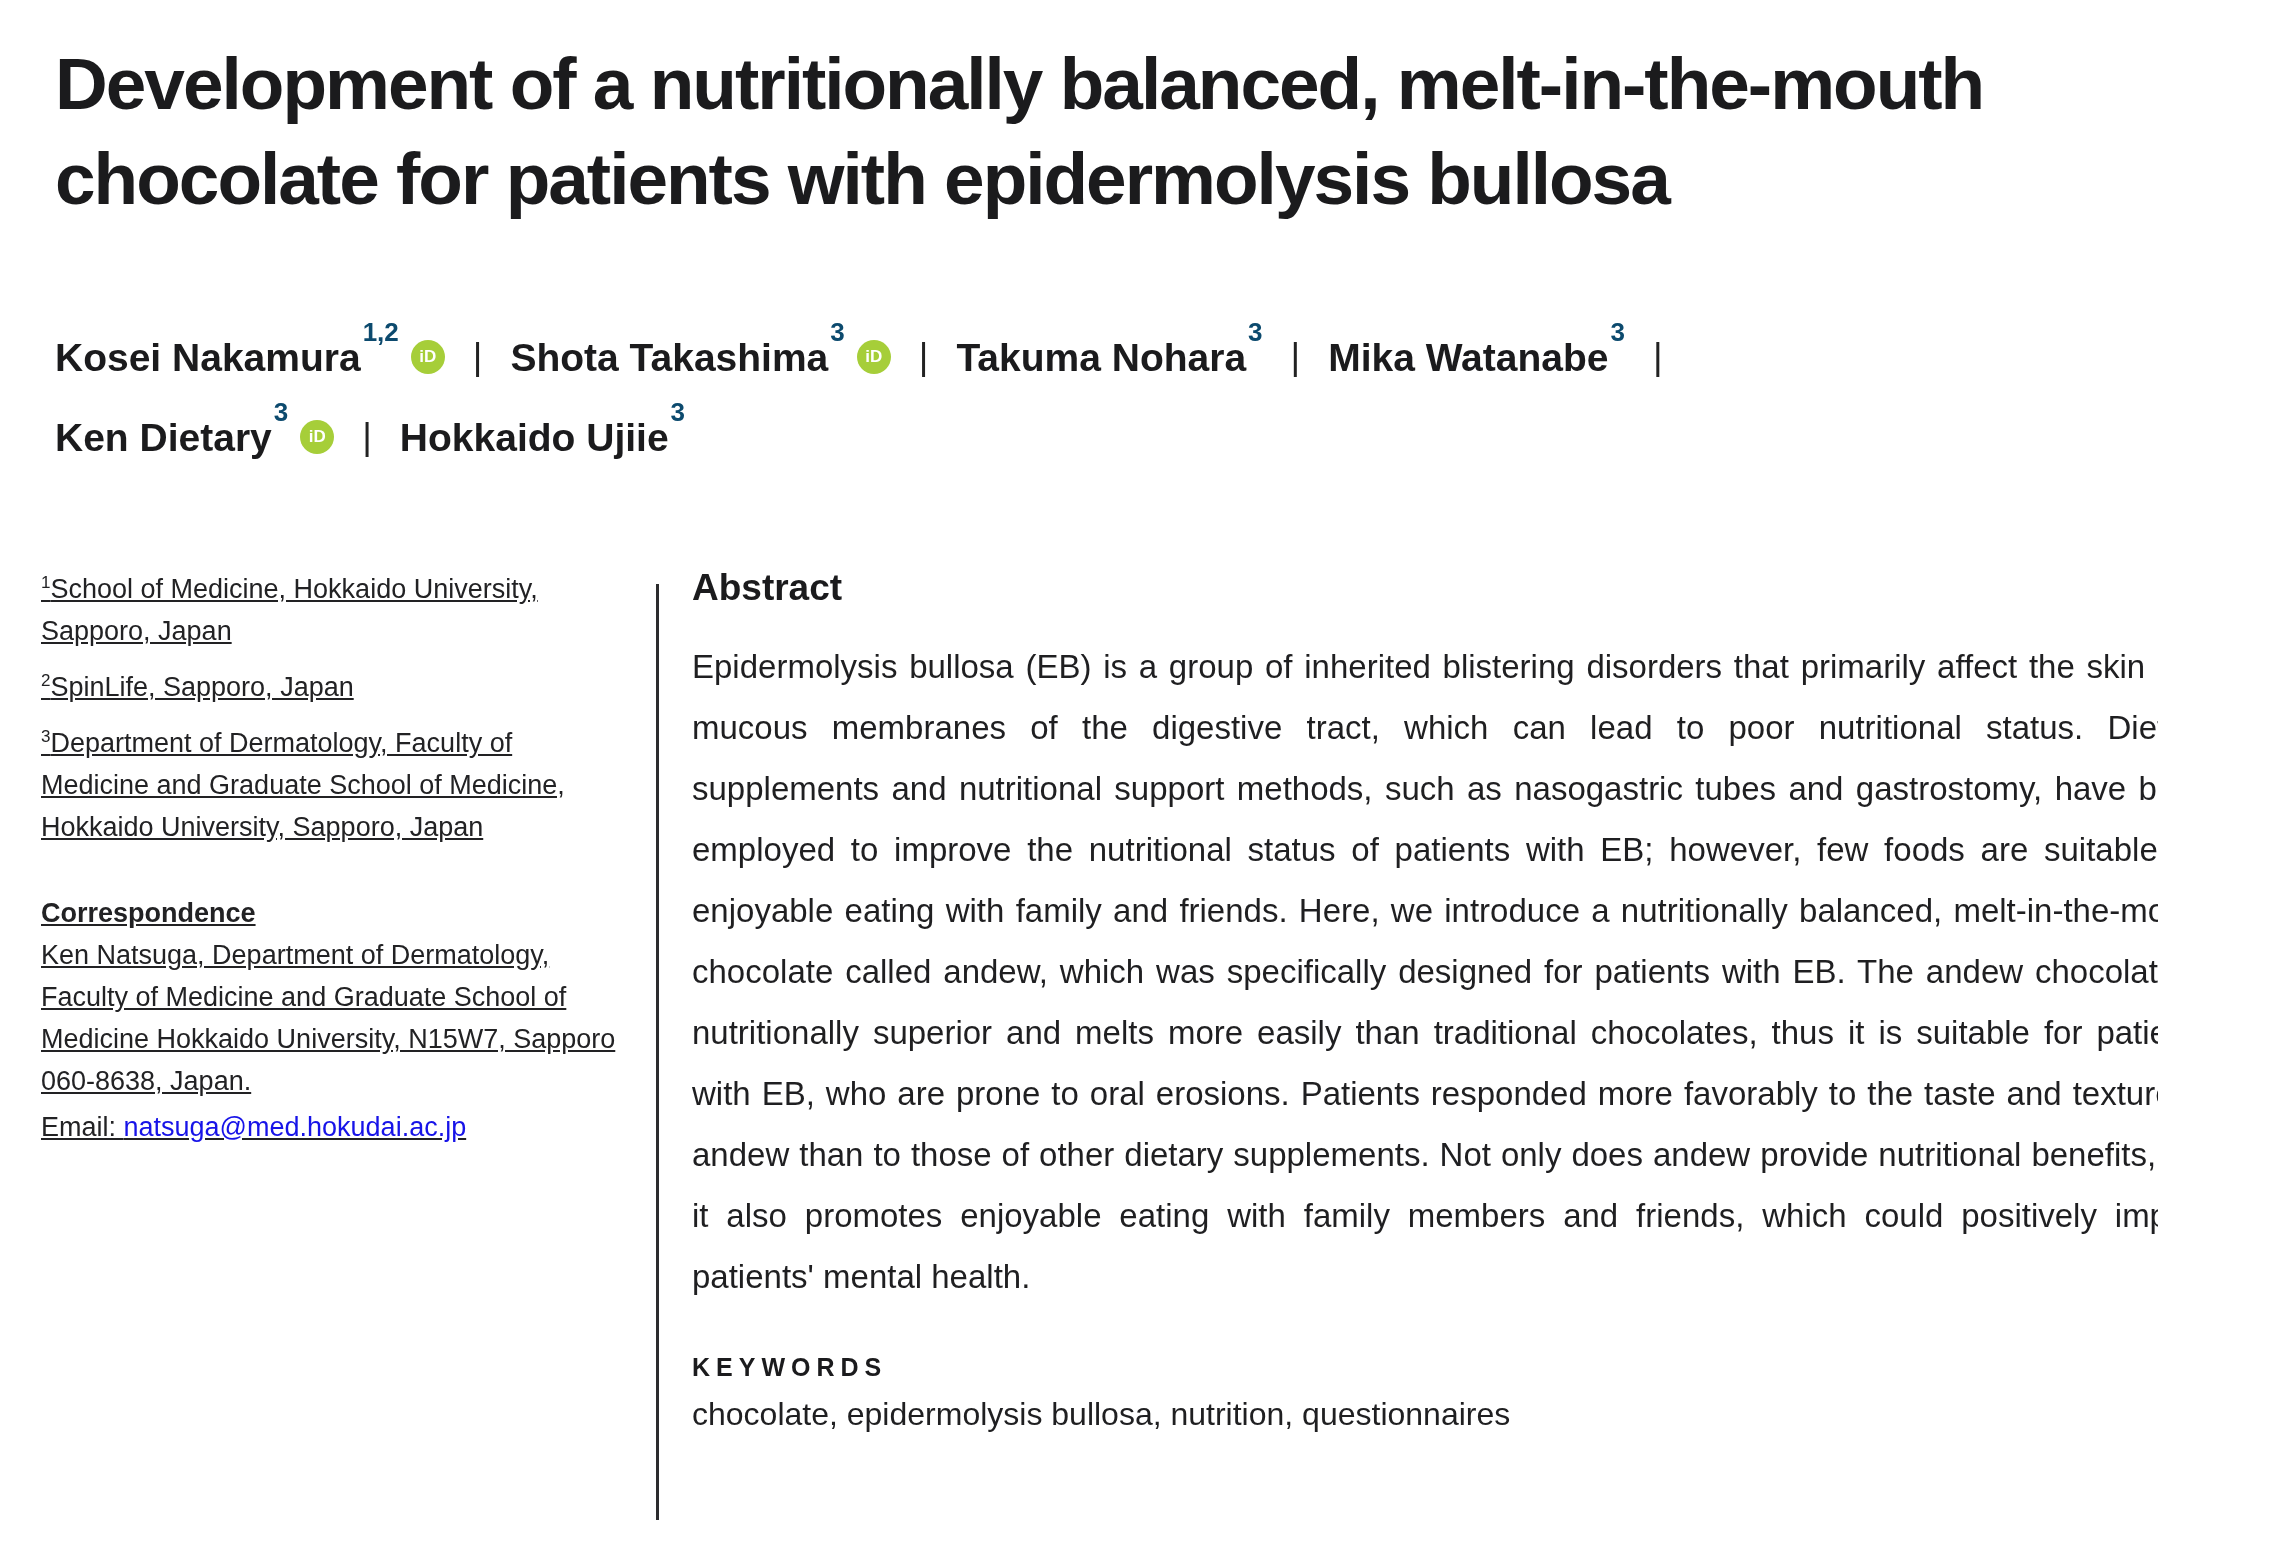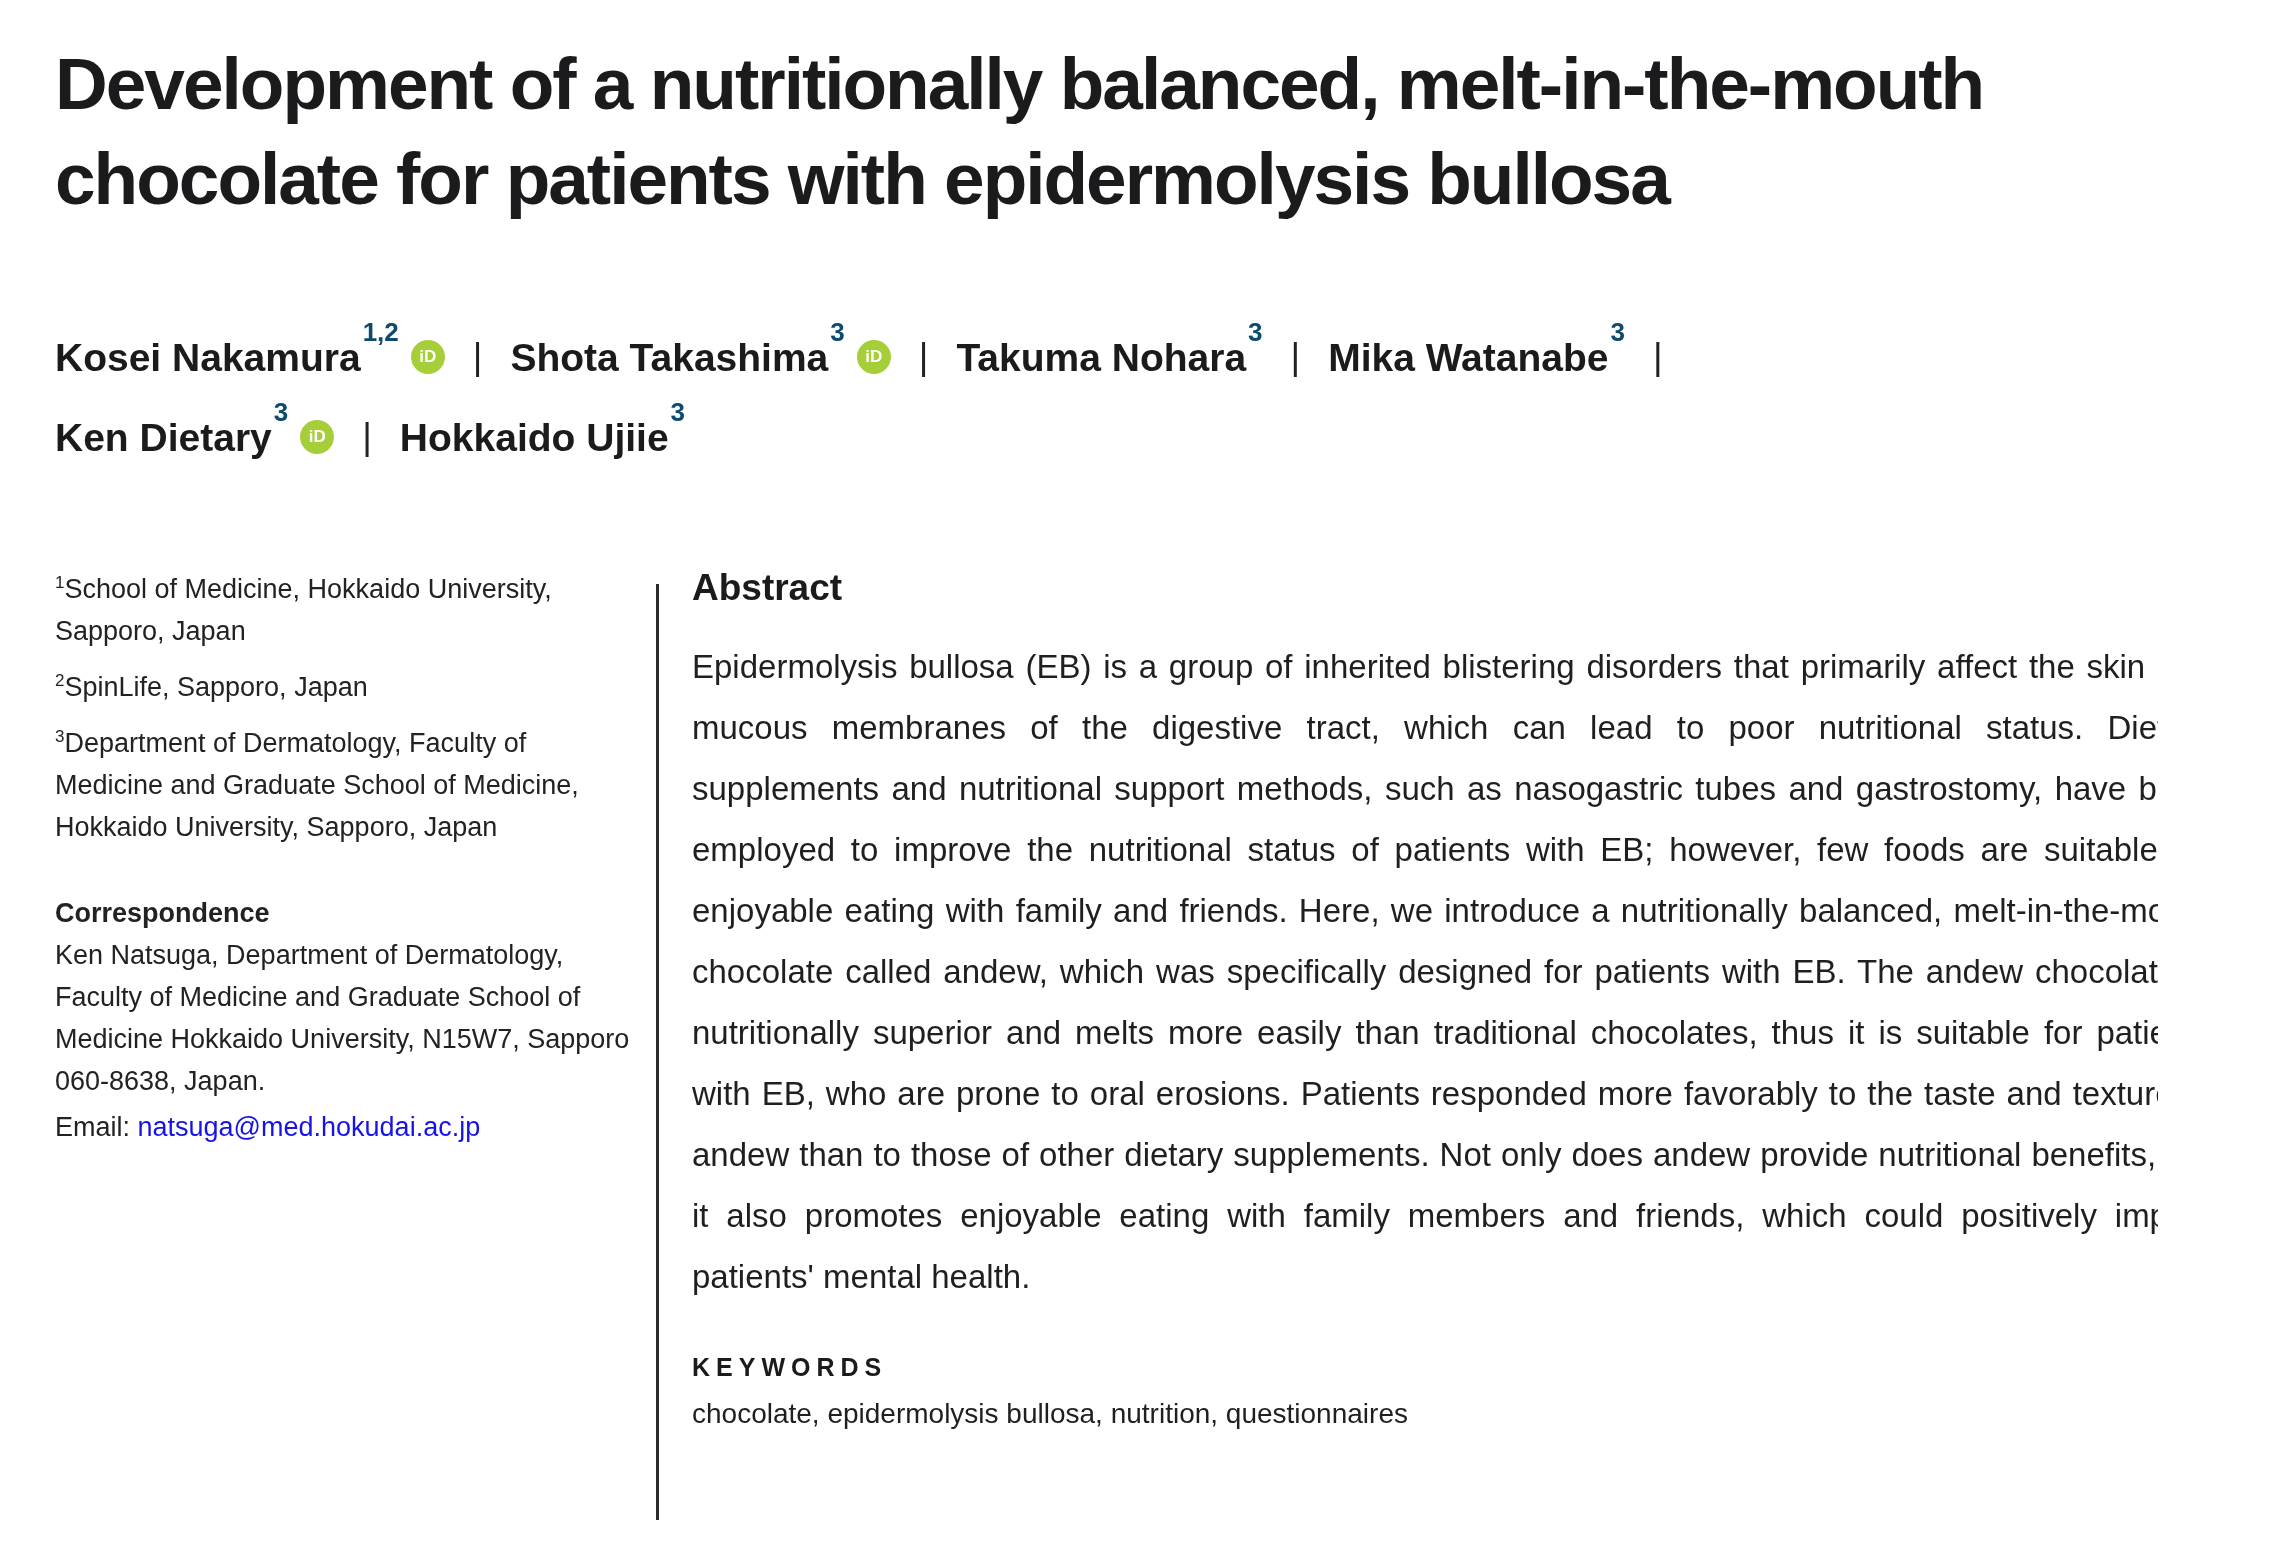--- a/index.html
+++ b/index.html
@@ -63,26 +63,27 @@
     display:inline-block;
     font-weight:400;
     font-size:37px;
     color:#222;
     margin:0 28px;
     transform:translateY(-2px);
   }
   
   .left-col{
     position:absolute;
-    left:55px;
+    left:41px;
     top:568px;
     width:585px;
     font-size:27px;
     line-height:42px;
     color:#222224;
+    text-decoration:underline;
   }
   .affiliation{margin-bottom:14px;}
   .affil-sup{font-size:17px;line-height:0;}
   .correspondence{margin-top:44px;}
   .corr-heading{font-weight:700;}
   .email-line{margin-top:4px;}
   .email-link{color:#1713e8;text-decoration:none;cursor:pointer;}
   
   .divider{
     position:absolute;
@@ -114,21 +115,21 @@
   }
   .keywords{margin-top:46px;}
   .keywords-heading{
     font-size:25px;
     font-weight:700;
     letter-spacing:6px;
     color:#1b1b1d;
   }
   .keywords-body{
     margin-top:10px;
-    font-size:28px;
+    font-size:32px;
     line-height:44px;
   }
 </style>
 </head>
 <body>
 
 <div class="page">
 
   <div class="title">
     <div class="tline">Development of a nutritionally balanced, melt-in-the-mouth</div>

